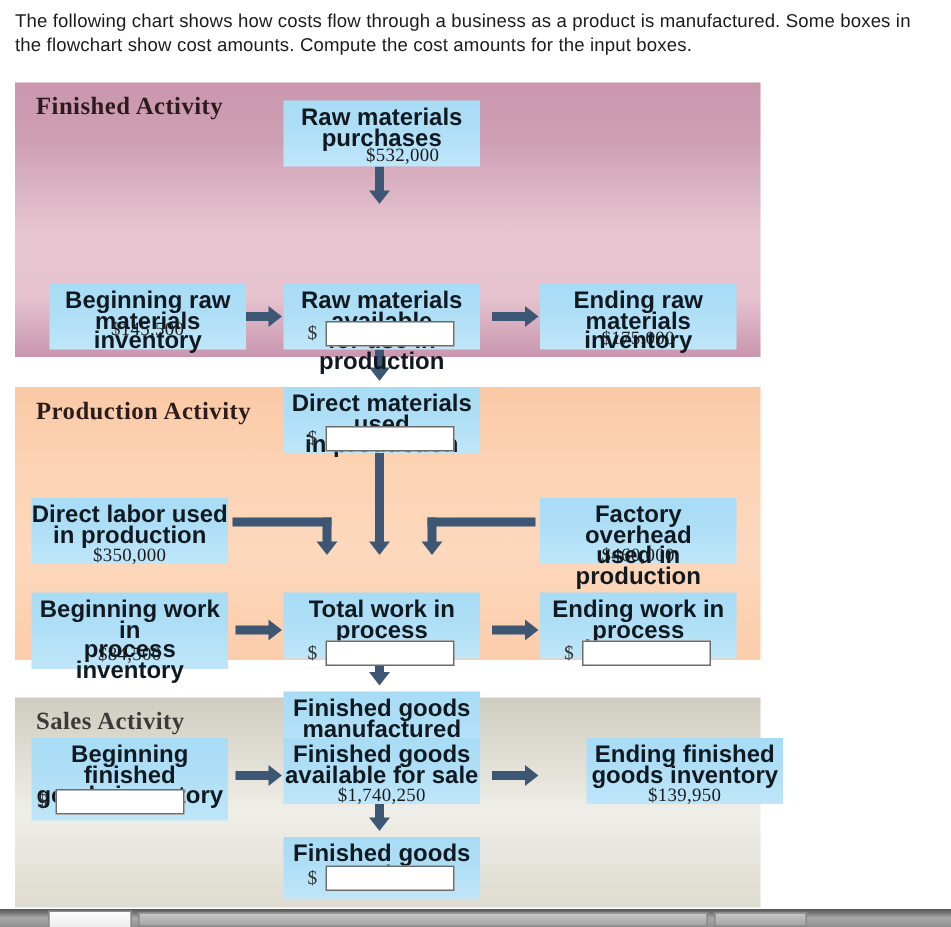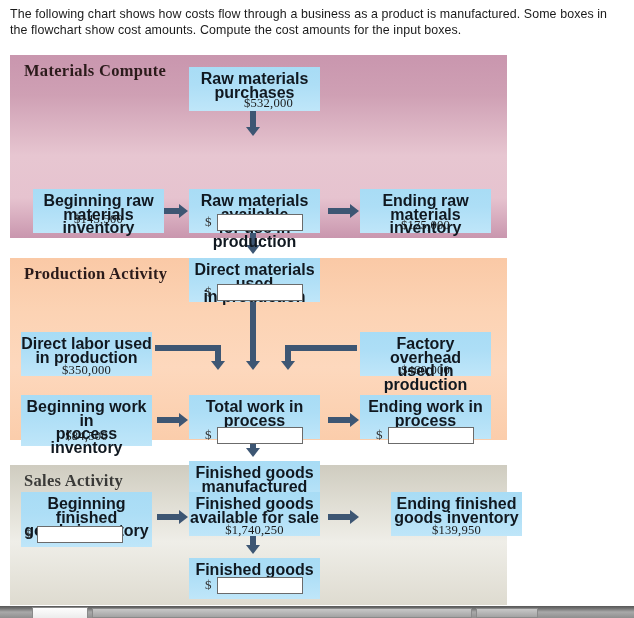--- a/index.html
+++ b/index.html
@@ -141,21 +141,21 @@
   }
 </style>
 </head>
 <body>
 
 <div class="intro">The following chart shows how costs flow through a business as a product is manufactured. Some boxes in the flowchart show cost amounts. Compute the cost amounts for the input boxes.</div>
 
 <div class="chart">
 
   <div class="band band-materials">
-    <div class="band-title">Materials Compute</div>
+    <div class="band-title">Finished Activity</div>
   </div>
 
   <div class="box" style="left:189px; top:19px; width:131px; height:44px;">
     <div class="ttl">Raw materials<br>purchases</div>
     <div class="amt" style="top:29px;margin-left:28px;">$532,000</div>
   </div>
 
   <div class="conn" style="left:250px; top:63px; width:6px; height:18px;"></div>
   <div class="arrow-d" style="left:246px; top:79px;"></div>
 

